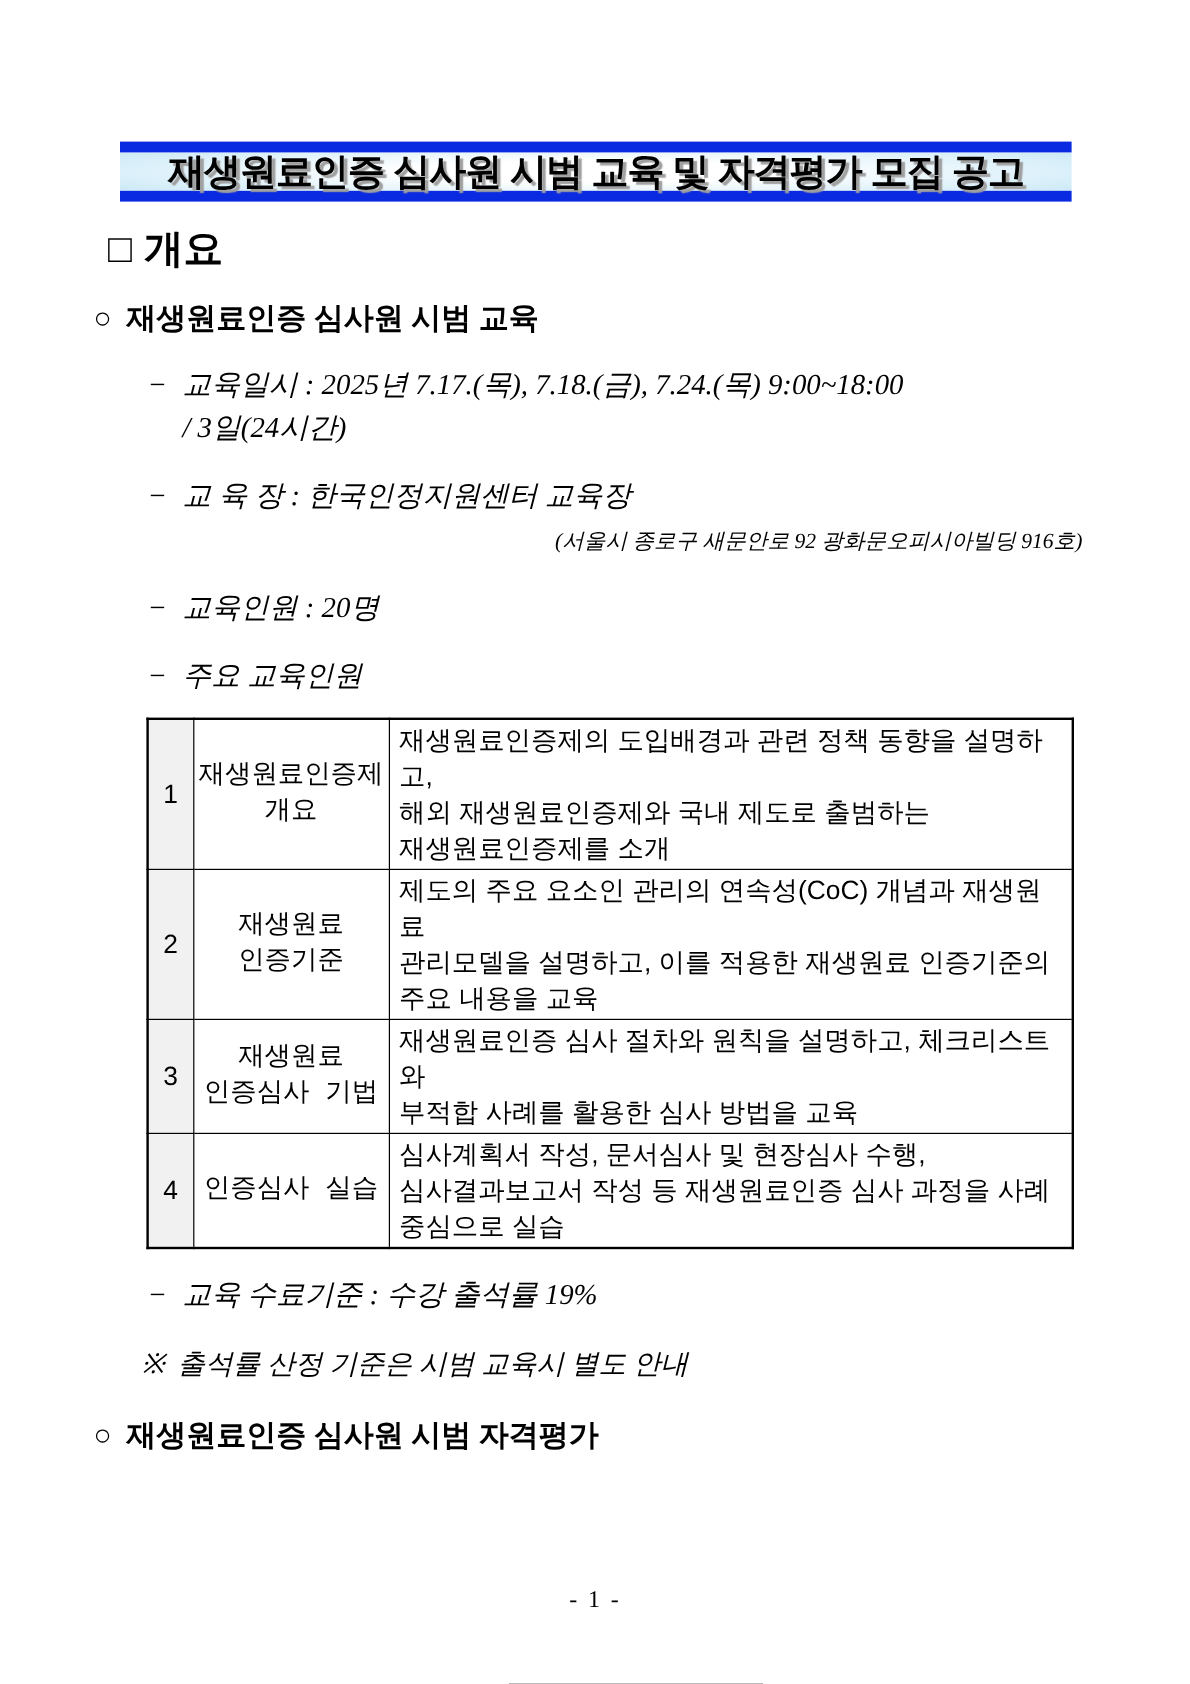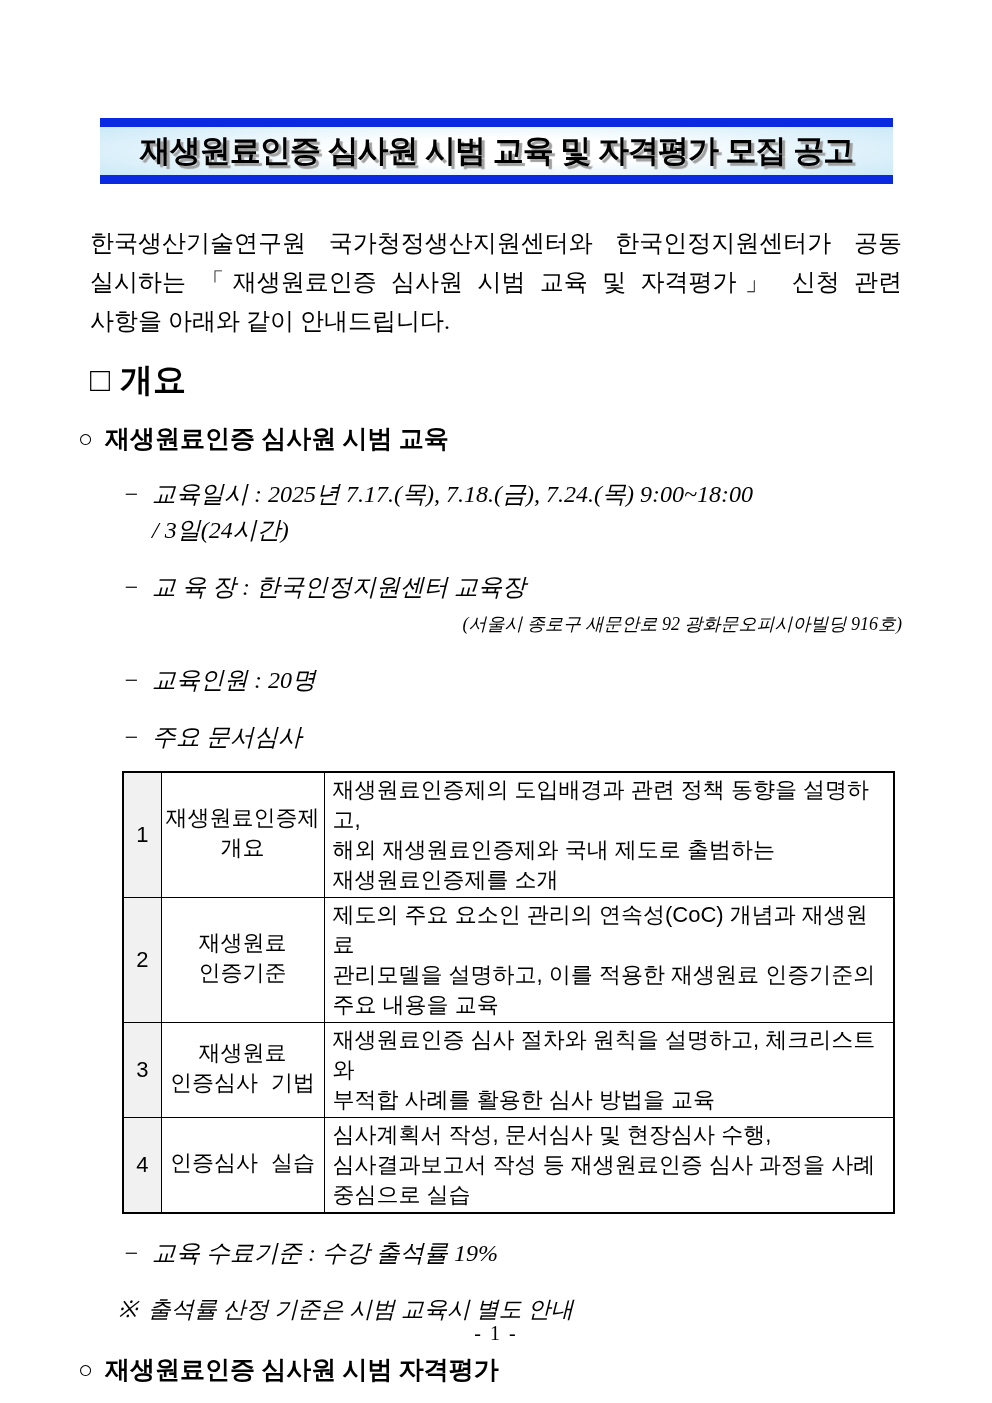--- a/index.html
+++ b/index.html
@@ -15,21 +15,21 @@
     overflow: hidden;
   }
 
   
   .banner {
     margin: 118px 99px 0 100px;
     border-top: 9px solid #0a2ae2;
     border-bottom: 9px solid #0a2ae2;
     background: radial-gradient(ellipse 110% 150% at 50% 50%,
                  #ffffff 18%, #cdeaf8 55%, #a9dcf3 100%);
-    height: 66px;
+    height: 50px;
     display: flex;
     align-items: center;
     justify-content: center;
     text-align: right;
   }
   .banner-title {
     font-family: "Liberation Sans", sans-serif;
     font-weight: bold;
     font-size: 31px;
     letter-spacing: -1px;
@@ -108,25 +108,20 @@
 </style>
 </head>
 <body>
 
 <div class="page">
 
   <div class="banner">
     <div class="banner-title">재생원료인증 심사원 시범 교육 및 자격평가 모집 공고</div>
   </div>
 
-  <div class="intro">
-    <div class="just">한국생산기술연구원 국가청정생산지원센터와 한국인정지원센터가 공동</div>
-    <div class="just">실시하는 「재생원료인증 심사원 시범 교육 및 자격평가」  신청 관련</div>
-    <div>사항을 아래와 같이 안내드립니다.</div>
-  </div>
 
   <div class="h1">
     <span class="marker">□</span><span>개요</span>
   </div>
 
   <div class="h2">
     <span class="marker">○</span><span>재생원료인증 심사원 시범 교육</span>
   </div>
 
   <div class="item">
@@ -137,21 +132,21 @@
   <div class="item">
     <span class="bullet">−</span><span>교 육 장 : 한국인정지원센터 교육장</span>
     <div class="addr">(서울시 종로구 새문안로 92 광화문오피시아빌딩 916호)</div>
   </div>
 
   <div class="item">
     <span class="bullet">−</span><span>교육인원 : 20명</span>
   </div>
 
   <div class="item">
-    <span class="bullet">−</span><span>주요 문서심사</span>
+    <span class="bullet">−</span><span>주요 교육인원</span>
   </div>
 
   <table class="curriculum">
     <tbody>
       <tr>
         <td class="no">1</td>
         <td class="topic">재생원료인증제
 개요</td>
         <td class="desc">재생원료인증제의 도입배경과 관련 정책 동향을 설명하고,
 해외 재생원료인증제와 국내 제도로 출범하는

